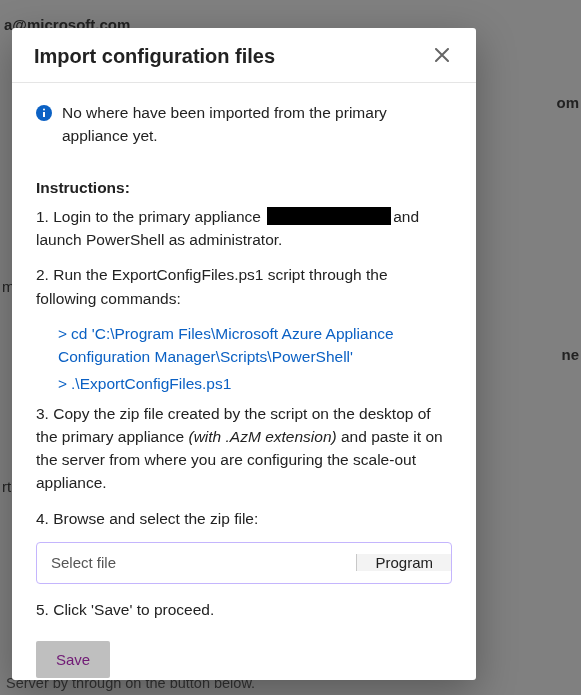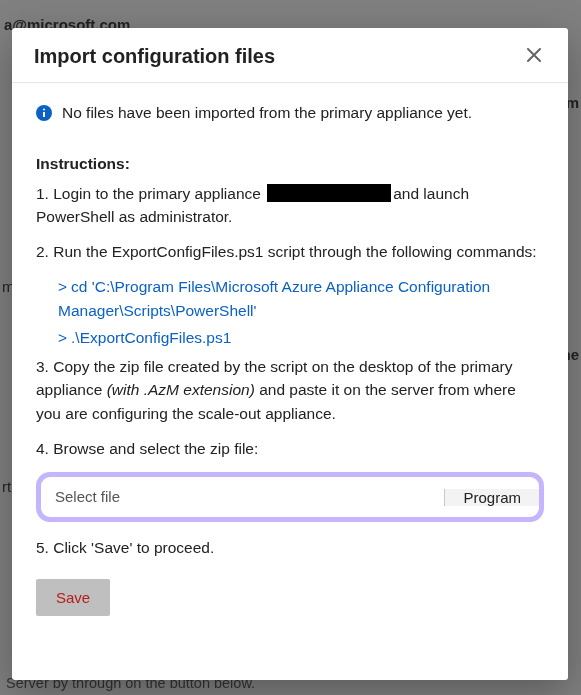--- a/index.html
+++ b/index.html
@@ -28,21 +28,21 @@
   .bg-right1 { position: absolute; right: 2px; top: 94px; font-weight:600;}
   .bg-right2 { position: absolute; right: 2px; top: 346px; font-weight:600;}
   .bg-left1  { position: absolute; left: 2px;  top: 278px; }
   .bg-left2  { position: absolute; left: 2px;  top: 478px; }
   .bg-bottom { position: absolute; bottom: 4px; left: 6px; font-size:14.5px; color:#333; }
 
   .modal {
     position: absolute;
     left: 12px;
     top: 28px;
-    width: 556px;
+    width: 464px;
     height: 652px;
     background: #fff;
     border-radius: 3px;
     box-shadow: 0 12px 40px rgba(0,0,0,0.3);
     display: flex;
     flex-direction: column;
   }
   .modal-header {
     display: flex;
     align-items: center;
@@ -108,22 +108,22 @@
   }
   .italic { font-style: italic; }
   .cmd {
     color: #0b61c4;
     margin: 4px 0 4px 22px;
   }
   .cmd .gt { margin-right: 4px; }
 
   .file-row {
     display: flex;
-    border: 5px solid #c4b5fd;
-    border-radius: 14px;
+    border: 1px solid #c4b5fd;
+    border-radius: 4px;
     margin: 10px 0 14px 0;
     height: 40px;
     overflow:hidden;
     align-items:center;
   }
   .file-placeholder {
     flex: 1;
     padding: 0 14px;
     display:flex;
     align-items:center;
@@ -135,21 +135,21 @@
     border: none;
     border-left: 1px solid #c8c8c8;
     padding: 0 18px;
     font-size: 15px;
     color: #222;
     cursor: pointer;
     font-family: inherit;
   }
   .save-btn {
     background: #bfbfbf;
-    color: #b91c1c;
+    color: #701a75;
     font-size: 15px;
     border: none;
     padding: 10px 20px;
     border-radius: 2px;
     cursor: pointer;
     font-family: inherit;
     margin-top: 8px;
   }
 </style>
 </head>
@@ -179,21 +179,21 @@
   <div class="modal-body">
 
     <div class="info-row">
       <span class="info-icon">
         <svg viewBox="0 0 16 16">
             <circle cx="8" cy="8" r="8" fill="#0b61c4"></circle>
             <rect x="7" y="7" width="2" height="5" fill="#fff"></rect>
             <rect x="7" y="3.5" width="2" height="2" rx="1" fill="#fff"></rect>
           </svg>
       </span>
-      <span class="info-text">No files have been imported from the primary appliance yet.</span>
+      <span class="info-text">No where have been imported from the primary appliance yet.</span>
     </div>
 
     <div class="instr-heading">Instructions:</div>
 
     <div class="step">
       <span>1. Login to the primary appliance </span><span class="redact"></span><span>and launch PowerShell as administrator.</span>
     </div>
 
     <div class="step">2. Run the ExportConfigFiles.ps1 script through the following commands:</div>
 

